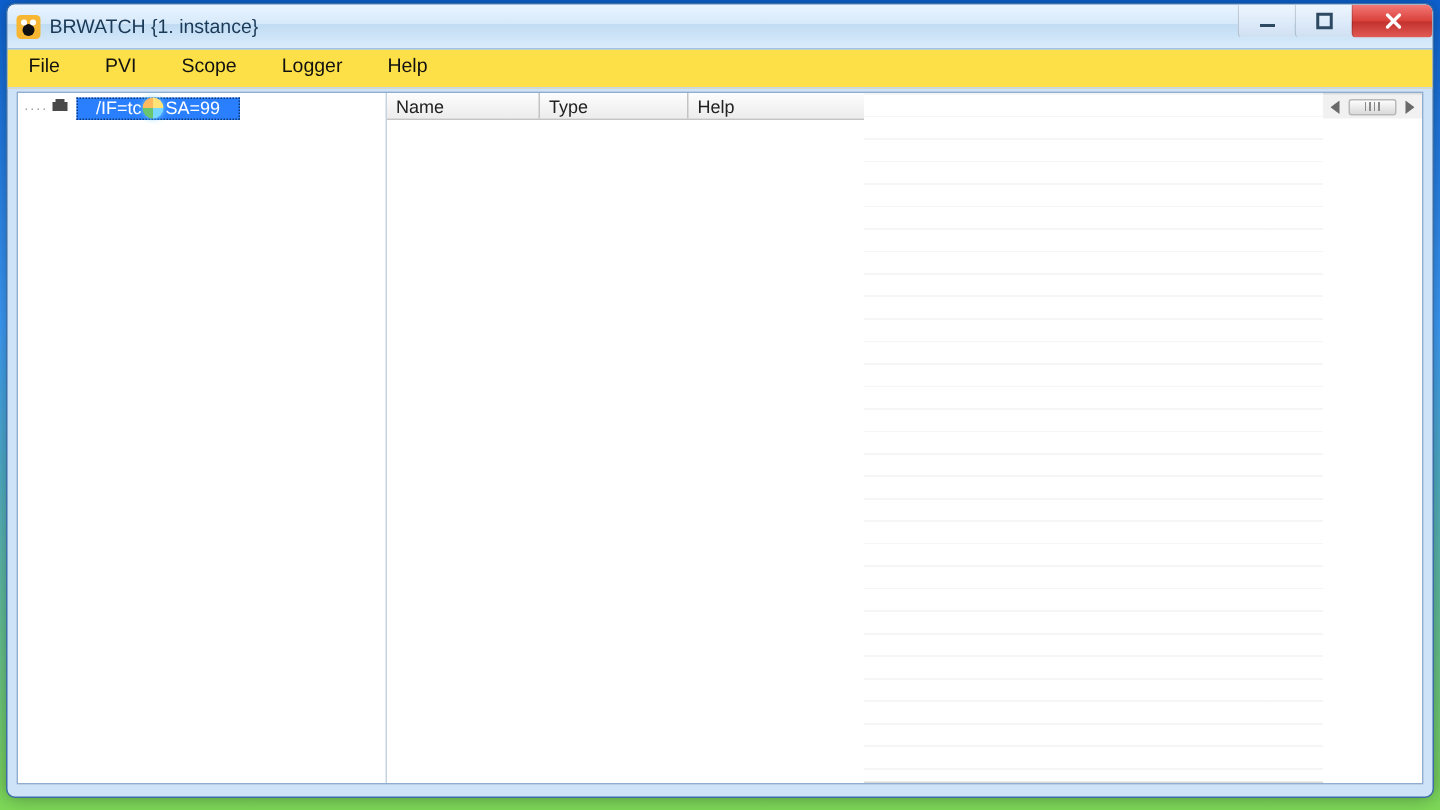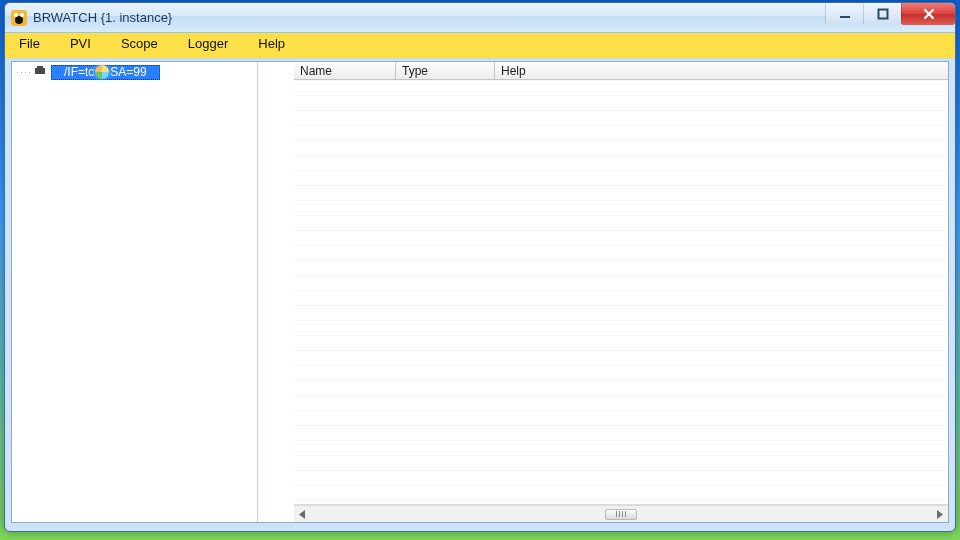--- a/index.html
+++ b/index.html
@@ -127,21 +127,21 @@
     width: 14px; height: 14px; border-radius: 50%;
     margin: 0 1px;
     background: conic-gradient(#ffe278 0 25%, #78d7ff 0 50%, #6ac66e 0 75%, #ffb95e 0 100%);
     box-shadow: 0 0 4px rgba(120,215,255,.9);
     display: inline-block;
     flex: none;
   }
 
   
   .list-pane {
-    flex: 1; display: flex; flex-direction: column; position: relative; overflow: hidden; margin-left: 36px;
+    flex: 1; display: flex; flex-direction: row; position: relative; overflow: hidden;
   }
   .list-header {
     height: 18px;
     display: flex;
     border-bottom: 1px solid #c4c4c4;
     background: linear-gradient(180deg,#fdfdfd,#ececec);
     flex: none;
   }
   .col {
     height: 100%;

